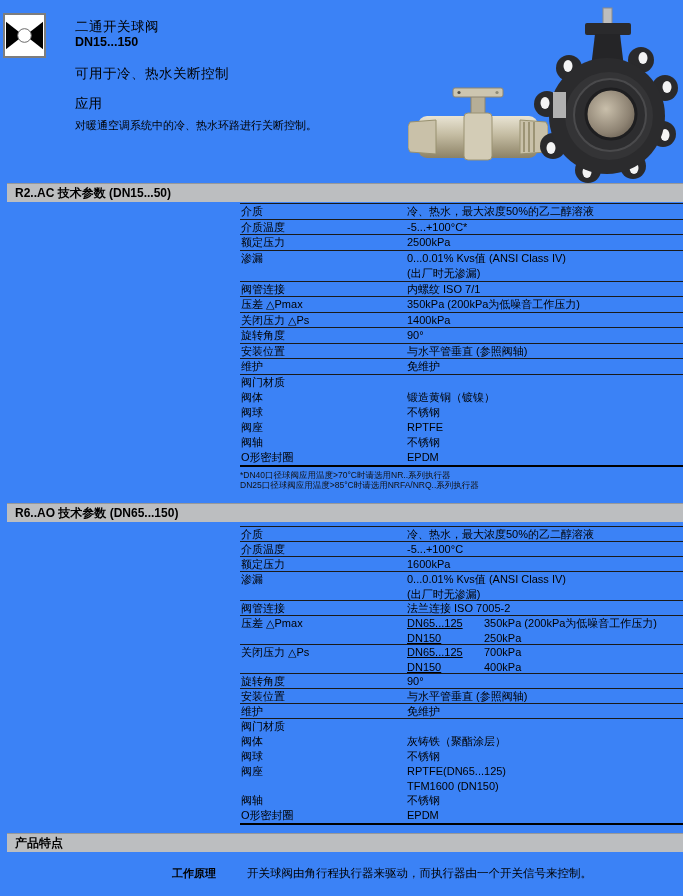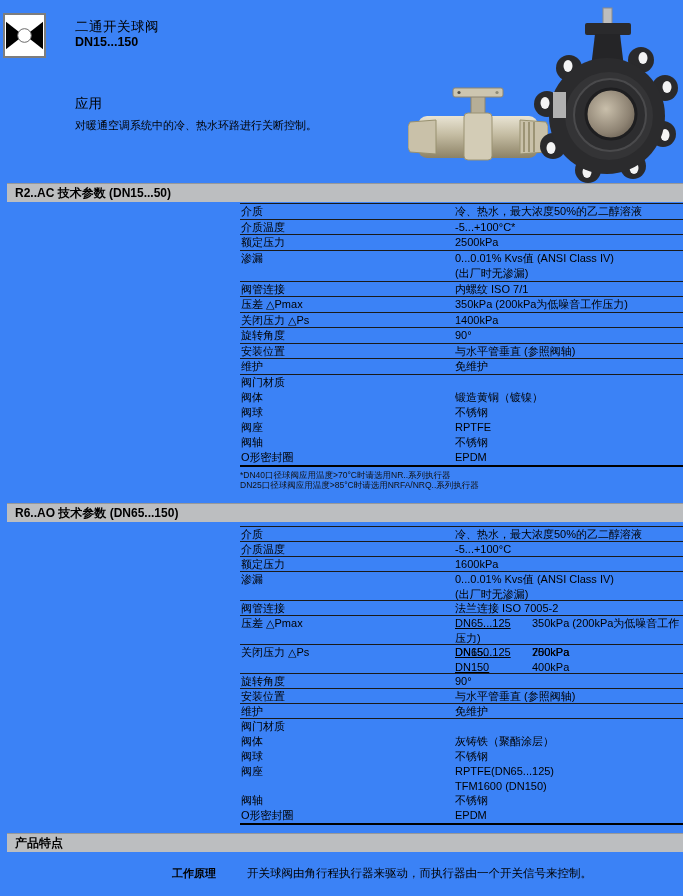--- a/index.html
+++ b/index.html
@@ -27,21 +27,21 @@
     border-top:1px solid #97999b;
     font-size:12px; font-weight:bold; line-height:18px; padding-left:8px;
   }
   .secbar1 { top:183px; }
   .secbar2 { top:503px; }
   .secbar3 { top:833px; }
   
   .spec { position:absolute; left:240px; right:0; border-top:1px solid #1a1a1a; }
   .spec1 { top:203px; }
   .spec2 { top:526px; }
-  .trow { display:flex; border-bottom:1px solid #1a1a1a; font-size:11px; line-height:15px;gap:48px; }
+  .trow { display:flex; border-bottom:1px solid #1a1a1a; font-size:11px; line-height:15px; }
   .trow.h1 { height:15.5px; }
   .trow.h2 { height:31px; }
   .spec2 .trow.h1 { height:15px; }
   .spec2 .trow.h2 { height:29px; line-height:14.5px; }
   .tlabel { width:155px; flex:none; padding-left:1px; }
   .tvalue { flex:1;margin-left:12px; }
   .subc1 { display:inline-block; width:77px;text-decoration:underline; }
   .materials { border-bottom:2px solid #000; }
   .materials .trow { border-bottom:none; height:15px; }
   .spec2 .materials .trow.h2m { height:29px; }
@@ -59,20 +59,21 @@
   <div class="valve-icon-box">
     <svg width="39" height="41" viewBox="0 0 40 40">
       <polygon points="1,6 19,20 1,34" fill="#000"></polygon>
       <polygon points="39,6 21,20 39,34" fill="#000"></polygon>
       <circle cx="20" cy="20" r="7" fill="#fff" stroke="#666" stroke-width="1"></circle>
     </svg>
   </div>
 
   <div class="hdr-title">二通开关球阀</div>
   <div class="hdr-model">DN15...150</div>
+  <div class="hdr-sub">可用于冷、热水关断控制</div>
   <div class="hdr-apph">应用</div>
   <div class="hdr-appt">对暖通空调系统中的冷、热水环路进行关断控制。</div>
 
   <svg class="img-brass" viewBox="0 0 140 95">
     <defs>
       <linearGradient id="brass" x1="0" y1="0" x2="0" y2="1">
         <stop offset="0" stop-color="#e9e4d4"></stop>
         <stop offset="0.45" stop-color="#c4bca2"></stop>
         <stop offset="1" stop-color="#8c8266"></stop>
       </linearGradient>

